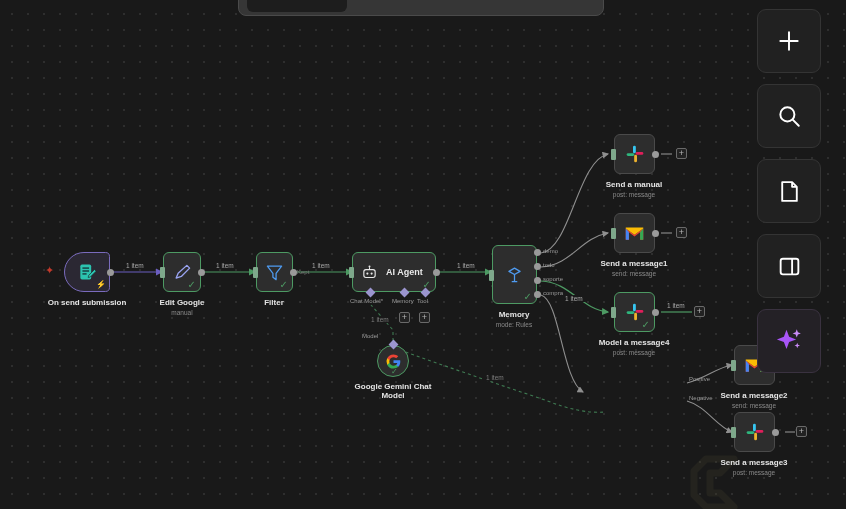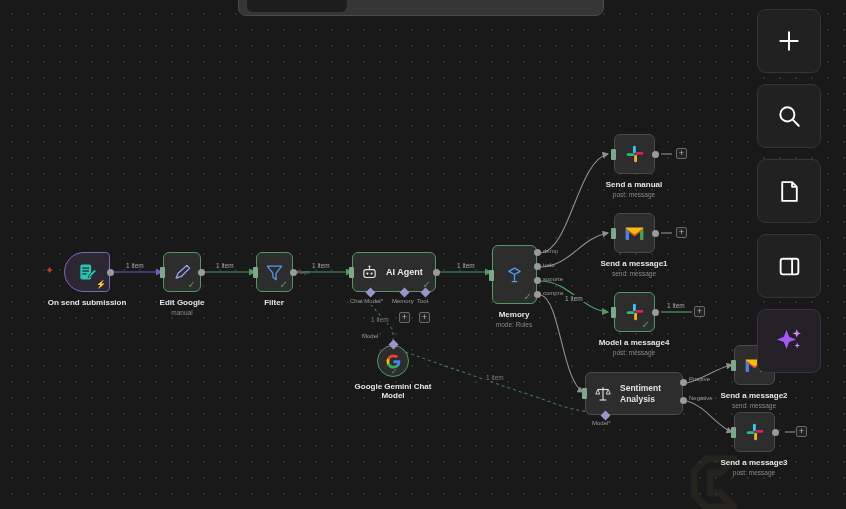--- a/index.html
+++ b/index.html
@@ -324,37 +324,20 @@
     </div>
     <div class="ntitle" style="top:46px;left:20px;">Model a message4</div>
     <div class="nsub" style="top:57px;left:20px;">post: message</div>
     <div class="port in" style="left:-3px;top:15px;"></div>
     <div class="port" style="right:-4px;top:17px;"></div>
   </div>
   <div class="elabel" style="left:563px;top:295px;">1 item</div>
   <div class="elabel" style="left:665px;top:302px;">1 item</div>
   <div class="plusbtn" style="left:694px;top:306px;">+</div>
 
-  <div class="node" style="left:585px; top:372px;">
-    <div class="nbox wide" style="width:98px;height:43px;padding-left:8px;">
-      <svg width="18" height="18" viewBox="0 0 24 24">
-        <path d="M12 3 V20" stroke="#e2e2e2" stroke-width="1.5"></path>
-        <path d="M5 6 H19" stroke="#e2e2e2" stroke-width="1.5"></path>
-        <path d="M7.5 20 H16.5" stroke="#e2e2e2" stroke-width="1.5"></path>
-        <path d="M5 6 L2.3 12 H7.7 Z" fill="none" stroke="#e2e2e2" stroke-width="1.2"></path>
-        <path d="M19 6 L16.3 12 H21.7 Z" fill="none" stroke="#e2e2e2" stroke-width="1.2"></path>
-      </svg>
-      <span style="margin-left:8px;color:#e2e2e2;font-size:8.5px;font-weight:700;line-height:11px;width:52px;">Sentiment Analysis</span>
-    </div>
-    <div class="port in" style="left:-3px;top:16px;"></div>
-    <div class="port" style="right:-4px;top:7px;"></div>
-    <div class="port" style="right:-4px;top:25px;"></div>
-    <div class="diamond" style="left:17px;top:40px;"></div>
-    <div class="outlabel" style="left:7px;top:48px;">Model*</div>
-  </div>
   <div class="outlabel" style="left:689px;top:376px;">Positive</div>
   <div class="outlabel" style="left:689px;top:395px;">Negative</div>
 
   <div class="node" style="left:734px; top:345px;">
     <div class="nbox" style="width:41px;height:40px;">
       <svg width="21" height="17" viewBox="0 0 24 18">
         <path d="M2 3.2 L2 16 H5.6 V7.6 L12 12.4 L18.4 7.6 V16 H22 V3.2 L12 10.4 Z" fill="#ea4335"></path>
         <path d="M2 3.2 L2 16 H5.6 V7.6 Z" fill="#4285f4"></path>
         <path d="M18.4 7.6 V16 H22 V3.2 Z" fill="#34a853"></path>
         <path d="M2 3.2 L12 10.4 L22 3.2 L22 2 H2 Z" fill="#fbbc05"></path>

